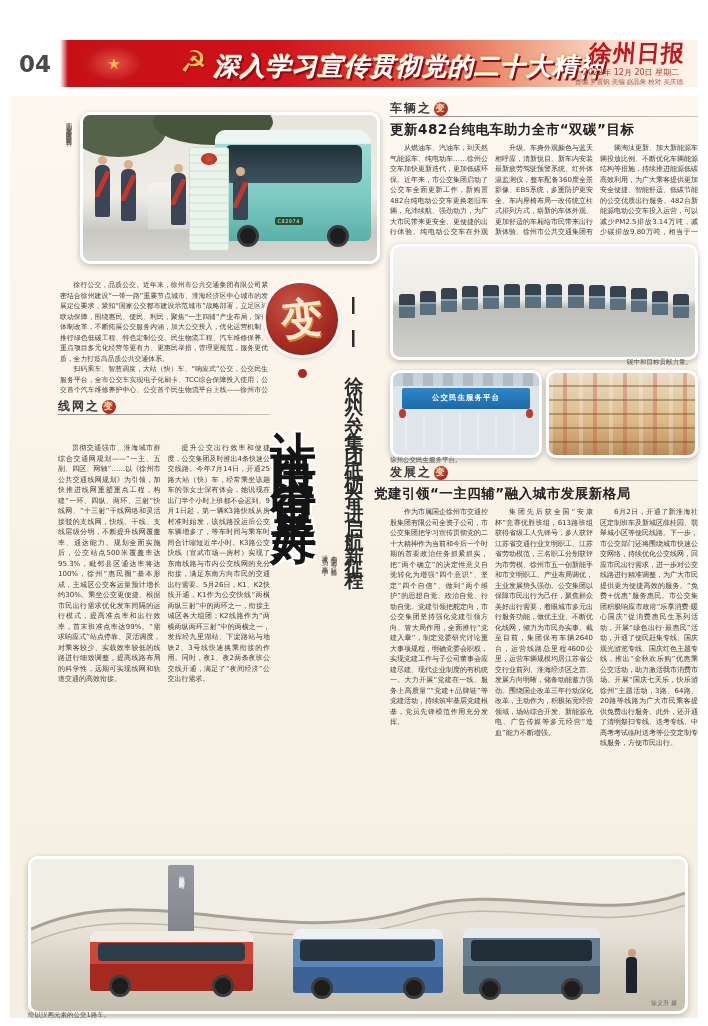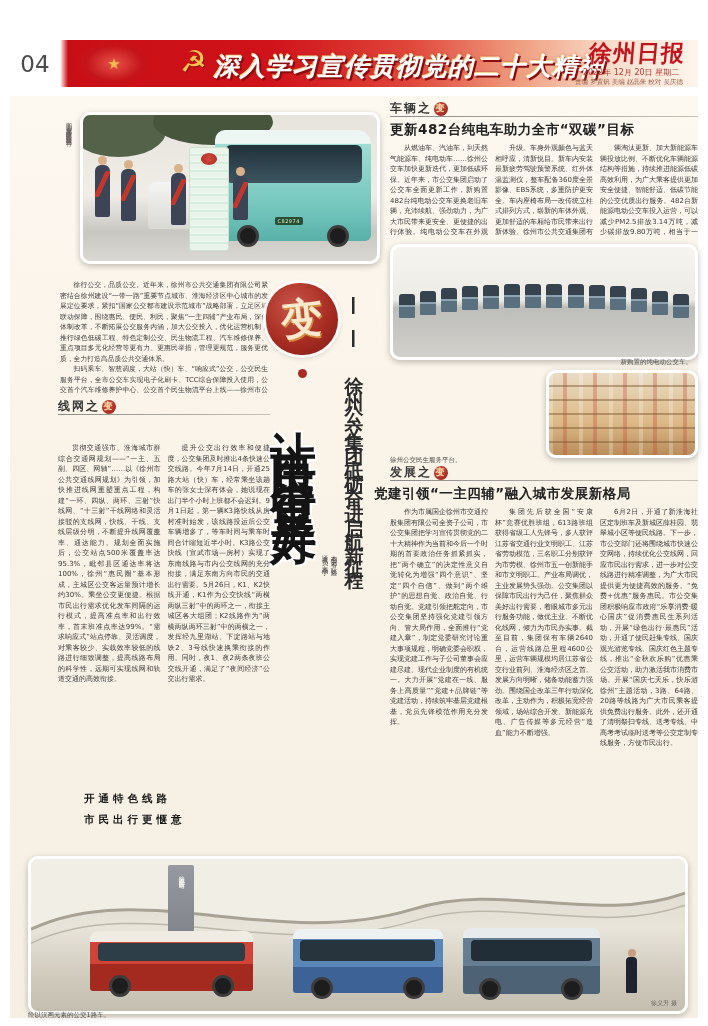--- a/index.html
+++ b/index.html
@@ -4,21 +4,21 @@
 <style>
   html,body{margin:0;padding:0;background:#e9e6e0;}
   #canvas{position:relative;width:708px;height:1026px;background:#ffffff;overflow:hidden;
           font-family:"DejaVu Sans","Liberation Sans",sans-serif;}
   #content-bg{position:absolute;left:10px;top:96px;width:688px;height:922px;
               background:linear-gradient(180deg,#fdf8f0 0%,#f8f1e5 55%,#f6efe3 100%);}
   
   .banner{position:absolute;left:10px;top:40px;width:688px;height:47px;
     background:linear-gradient(90deg,#ffffff 0px,#ffffff 50px,#c90f16 58px,#d0121a 38%,#e0463a 58%,#ef9d7f 74%,#f9e0cf 88%,#fdf5ec 100%);}
   .page-num{position:absolute;left:14px;top:46px;width:42px;height:36px;background:#fff;
-    font-size:23px;font-weight:normal;color:#4a4a4a;display:flex;align-items:center;justify-content:center;}
+    font-size:23px;font-weight:bold;color:#4a4a4a;display:flex;align-items:center;justify-content:center;}
   .star-emblem{position:absolute;left:78px;top:41px;width:72px;height:45px;border-radius:50%;
     background:radial-gradient(ellipse at center,#e8574a 0%,#c5141b 55%,rgba(197,20,27,0) 75%);
     display:flex;align-items:center;justify-content:center;color:#f6c352;font-size:15px;opacity:.95;}
   .party-emblem{position:absolute;left:180px;top:44px;font-size:30px;color:#f7c152;
     text-shadow:1px 1px 1px #8a0d10;}
   .banner-title{position:absolute;left:214px;top:50px;font-size:25px;font-weight:900;font-style:italic;
     color:#ffffff;letter-spacing:1px;white-space:nowrap;
     text-shadow:2px 2px 0 #8a0d10,-1px -1px 0 #f5d28c,0 0 3px rgba(120,8,10,.7);}
   .masthead{position:absolute;left:576px;top:38px;width:122px;text-align:center;color:#c2161f;
     font-family:"DejaVu Serif","Liberation Serif",serif;font-size:23px;font-weight:900;
@@ -215,38 +215,43 @@
         <div class="mini-bus"></div>
         <div class="mini-bus"></div>
         <div class="mini-bus"></div>
         <div class="mini-bus"></div>
         <div class="mini-bus"></div>
         <div class="mini-bus"></div>
         <div class="mini-bus"></div>
         <div class="mini-bus"></div>
     </div>
   </div>
-  <div class="caption fleet-caption">新购置的纯电动公交车。</div>
-
+  <div class="caption fleet-caption">碳中和目标贡献力量。</div>
+
+  <div class="photo shop-photo-l">
+    <div class="shop-awning"></div>
+    <div class="shop-sign">公交民生服务平台</div>
+    <div class="shop-glass"></div>
+    <div class="shop-lantern" style="left:4%;"></div>
+    <div class="shop-lantern" style="right:4%;"></div>
+  </div>
   <div class="photo shop-photo-r">
     <div class="shelf-lines"></div>
   </div>
   <div class="caption shops-caption">徐州公交民生服务平台。</div>
 
   <div class="tag net-tag">
     <span>线网之</span>
     <span class="tag-seal">变</span>
   </div>
   <div class="tag-rule net-rule"></div>
   <div class="cols net-cols">
     <div class="col">贯彻交通强市、淮海城市群综合交通网规划——“一主、五副、四区、网轴”……以《徐州市公共交通线网规划》为引领，加快推进线网重塑重点工程，构建“一环、四纵、两环、三射”快线网、“十三射”干线网络和灵活接驳的支线网，快线、干线、支线层级分明，不断提升线网覆盖率、通达能力。规划全面实施后，公交站点500米覆盖率达95.3%，毗邻县区通达率将达100%，徐州“惠民圈”基本形成，主城区公交客运量预计增长约30%。乘坐公交更便捷。根据市民出行需求优化发车间隔的运行模式，提高准点率和出行效率，首末班准点率达99%。“需求响应式”站点停靠、灵活调度，对乘客较少、实载效率较低的线路进行细致调整，提高线路布局的科学性，远期可实现线网和轨道交通的高效衔接。</div>
     <div class="col">提升公交出行效率和便捷度，公交集团及时推出4条快速公交线路。今年7月14日，开通25路大站（快）车，经常乘坐该趟车的张女士深有体会，她说现在出门半个小时上班都不会迟到。9月1日起，第一辆K3路快线从房村准时始发，该线路投运后公交车辆增多了，等车时间与乘车时间合计缩短近半小时。K3路公交快线（宣武市场—房村）实现了东南线路与市内公交线网的充分衔接，满足东南方向市民的交通出行需要。5月26日，K1、K2快线开通，K1作为公交快线“两横两纵三射”中的两环之一，衔接主城区各大组团；K2线路作为“两横两纵两环三射”中的两横之一，发挥经九里湖站、下淀路站与地铁2、3号线快速换乘衔接的作用。同时，夜1、夜2两条夜班公交线开通，满足了“夜间经济”公交出行需求。</div>
   </div>
-  <div class="pull-quote pre">开通特色线路
-市民出行更惬意</div>
 
   <div class="tag dev-tag">
     <span>发展之</span>
     <span class="tag-seal">变</span>
   </div>
   <div class="tag-rule dev-rule"></div>
   <div class="headline dev-headline">党建引领“一主四辅”融入城市发展新格局</div>
   <div class="cols dev-cols">
     <div class="col">作为市属国企徐州市交通控股集团有限公司全资子公司，市公交集团把学习宣传贯彻党的二十大精神作为当前和今后一个时期的首要政治任务抓紧抓实，把“两个确立”的决定性意义自觉转化为增强“四个意识”、坚定“四个自信”、做到“两个维护”的思想自觉、政治自觉、行动自觉。党建引领把舵定向，市公交集团坚持强化党建引领方向、管大局作用，全面推行“党建入章”，制定党委研究讨论重大事项规程，明确党委会职权，实现党建工作与子公司董事会应建尽建、现代企业制度的有机统一。大力开展“党建在一线、服务上高质量”“党建+品牌链”等党建活动，持续筑牢基层党建根基，党员先锋模范作用充分发挥。</div>
     <div class="col">集团先后获全国“安康杯”竞赛优胜班组，613路班组获得省级工人先锋号，多人获评江苏省交通行业文明职工、江苏省劳动模范，三名职工分别获评为市劳模、徐州市五一创新能手和市文明职工。产业布局调优，主业发展势头强劲。公交集团以保障市民出行为己任，聚焦群众美好出行需要，着眼城市多元出行服务功能，做优主业、不断优化线网，倾力为市民办实事。截至目前，集团保有车辆2640台，运营线路总里程4600公里，运营车辆规模均居江苏省公交行业前列、淮海经济区之首。发展方向明晰，储备动能蓄力强劲。围绕国企改革三年行动深化改革，主动作为，积极拓宽经营领域，场站综合开发、新能源充电、广告传媒等多元经营“造血”能力不断增强。</div>

